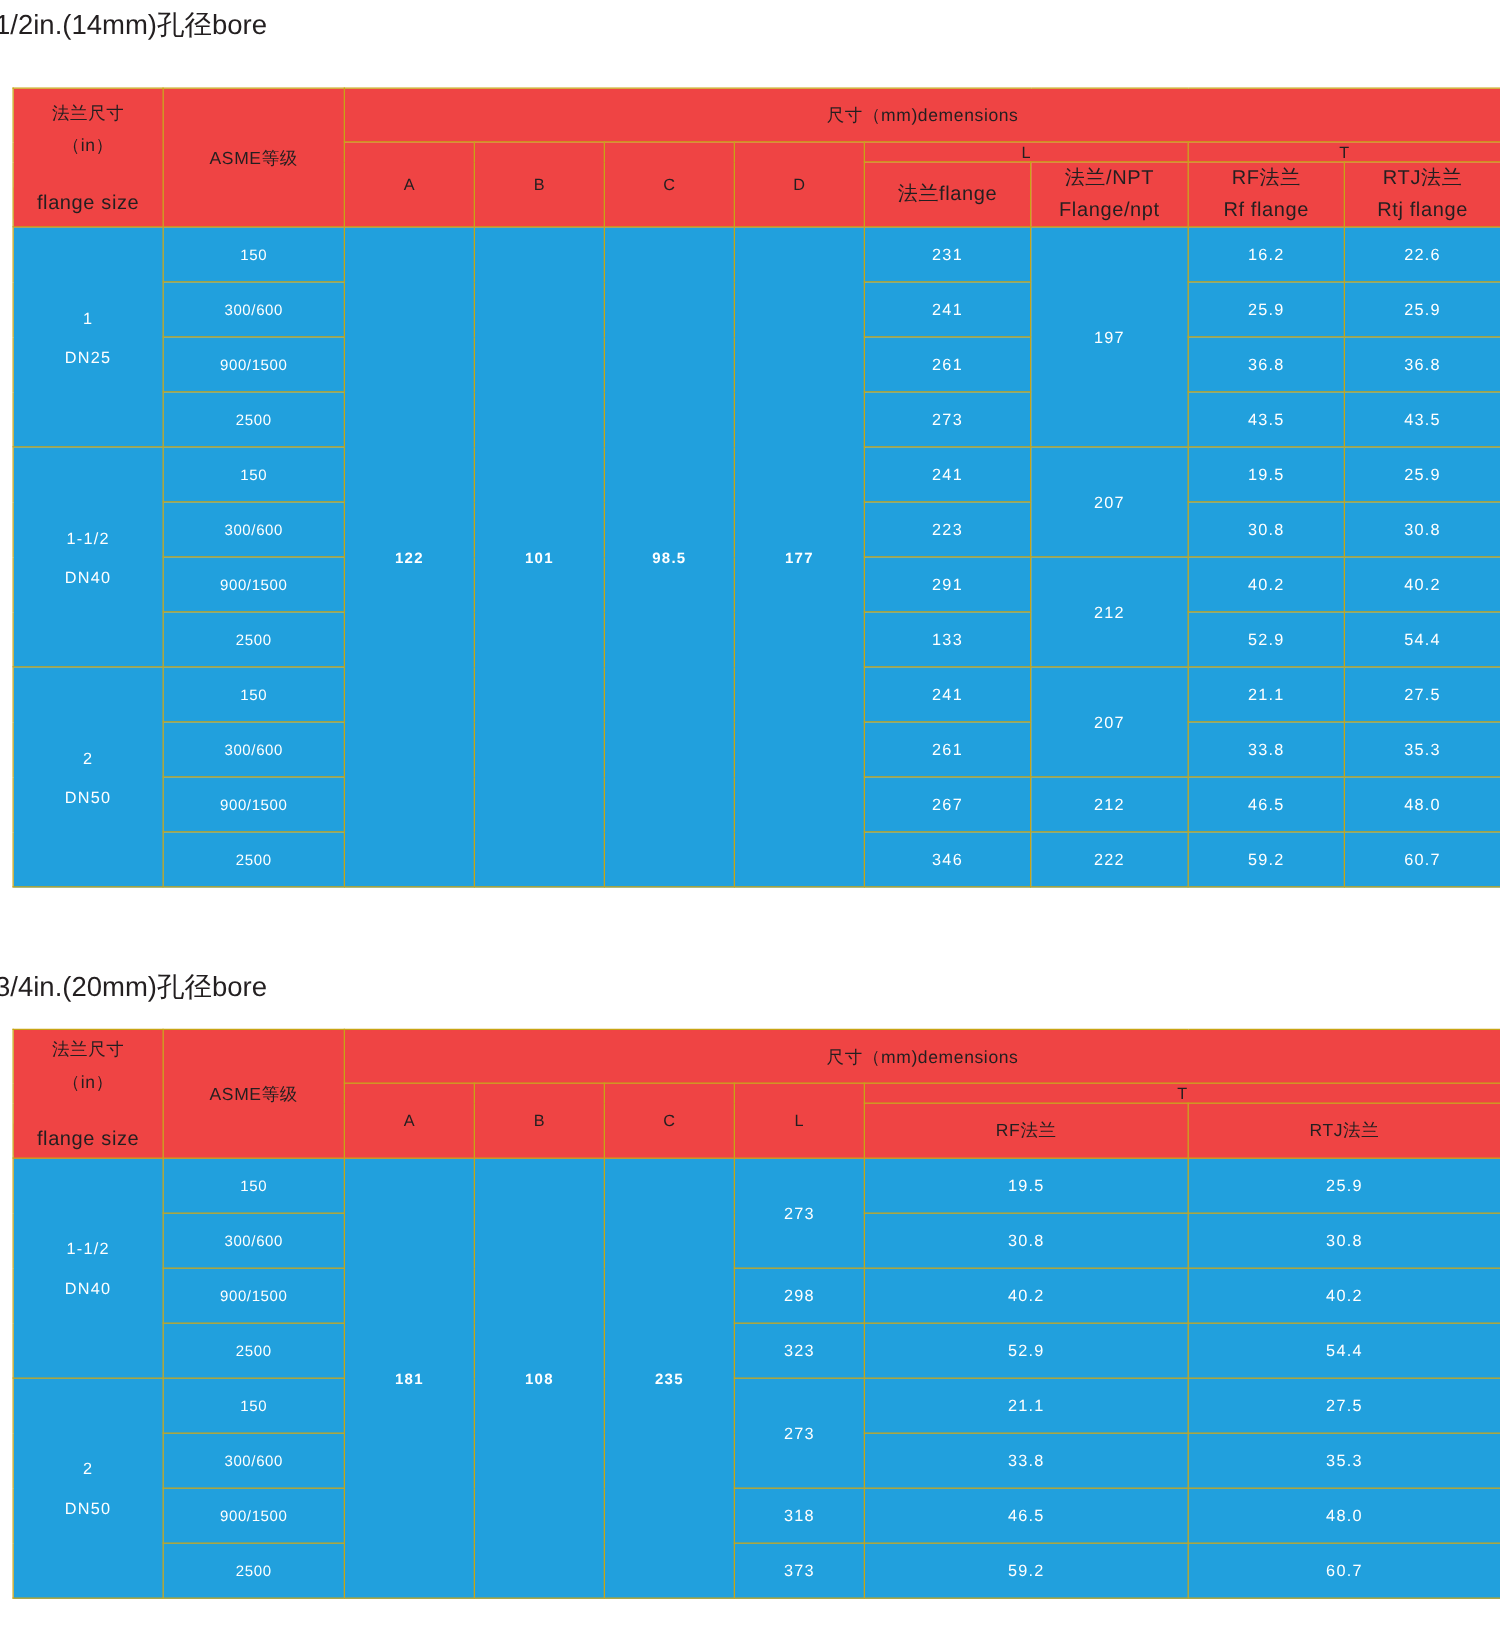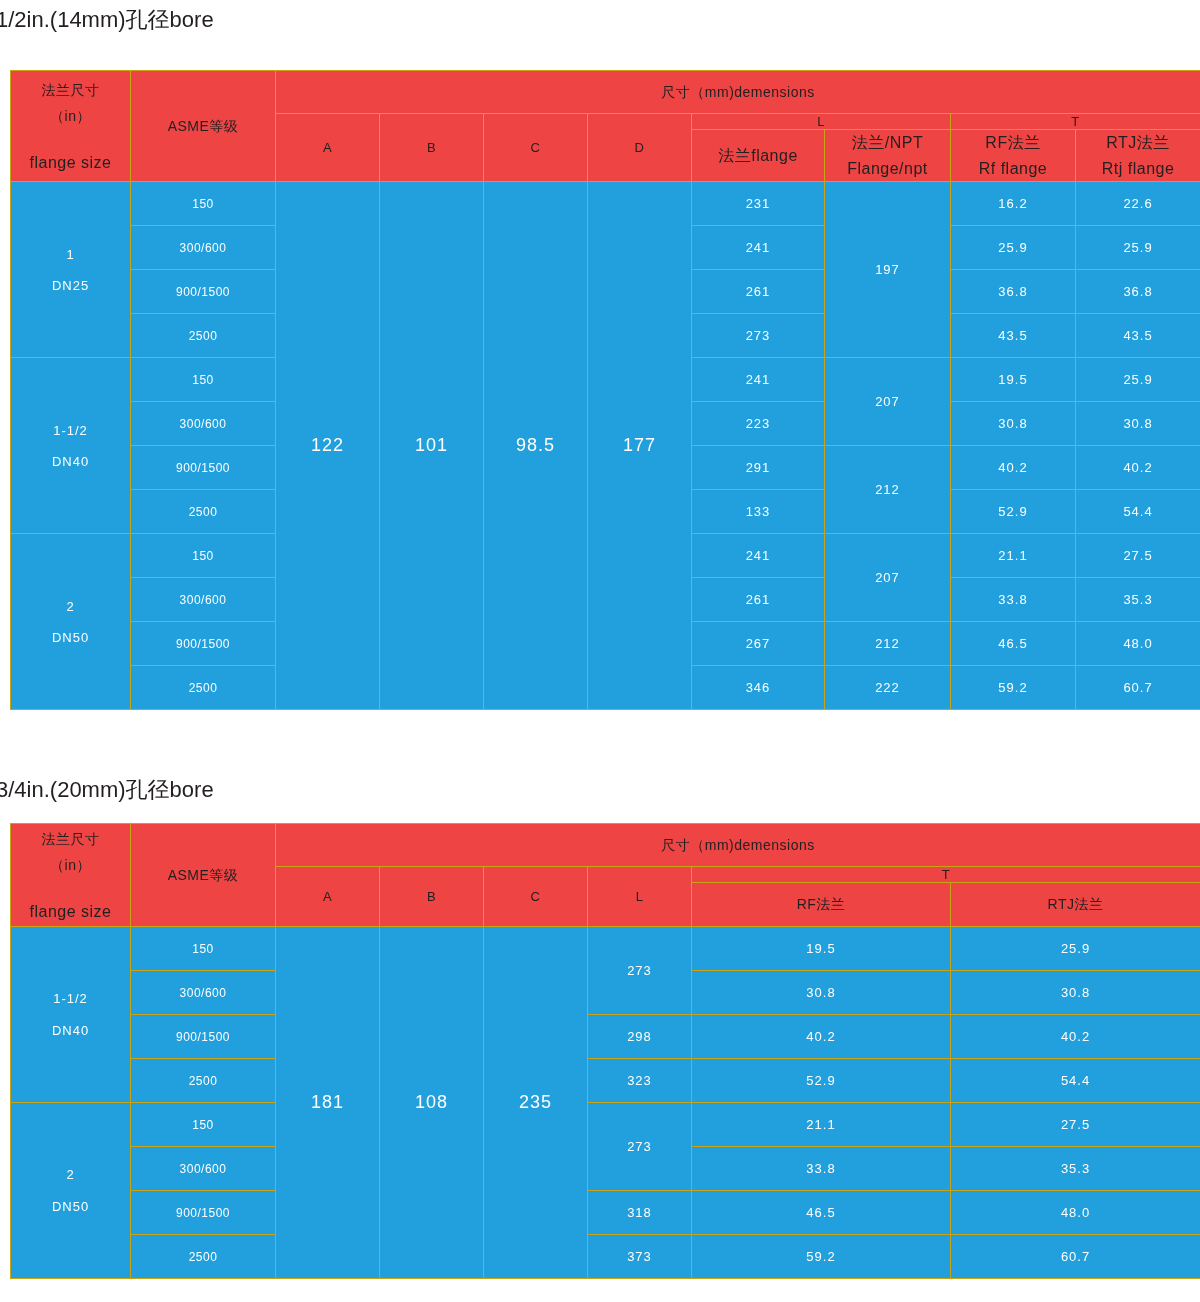--- a/index.html
+++ b/index.html
@@ -70,22 +70,23 @@
   .body-cell.label {
     font-size: 13px;
     line-height: 2.4;
     letter-spacing: 1px;
   }
   .body-cell.grade {
     font-size: 12px;
     letter-spacing: 0.5px;
   }
   .body-cell.big {
-    font-size: 18px;
+    font-size: 12px;
     letter-spacing: 1px;
+    font-weight: bold;
   }
   .thick-sep { border-top: 1px solid #ffffff; }
   .two-line { line-height: 1.5; }
 </style>
 </head>
 <body>
 
 <div class="page">
 
   <div class="section-title" id="title1">1/2in.(14mm)孔径bore</div>

